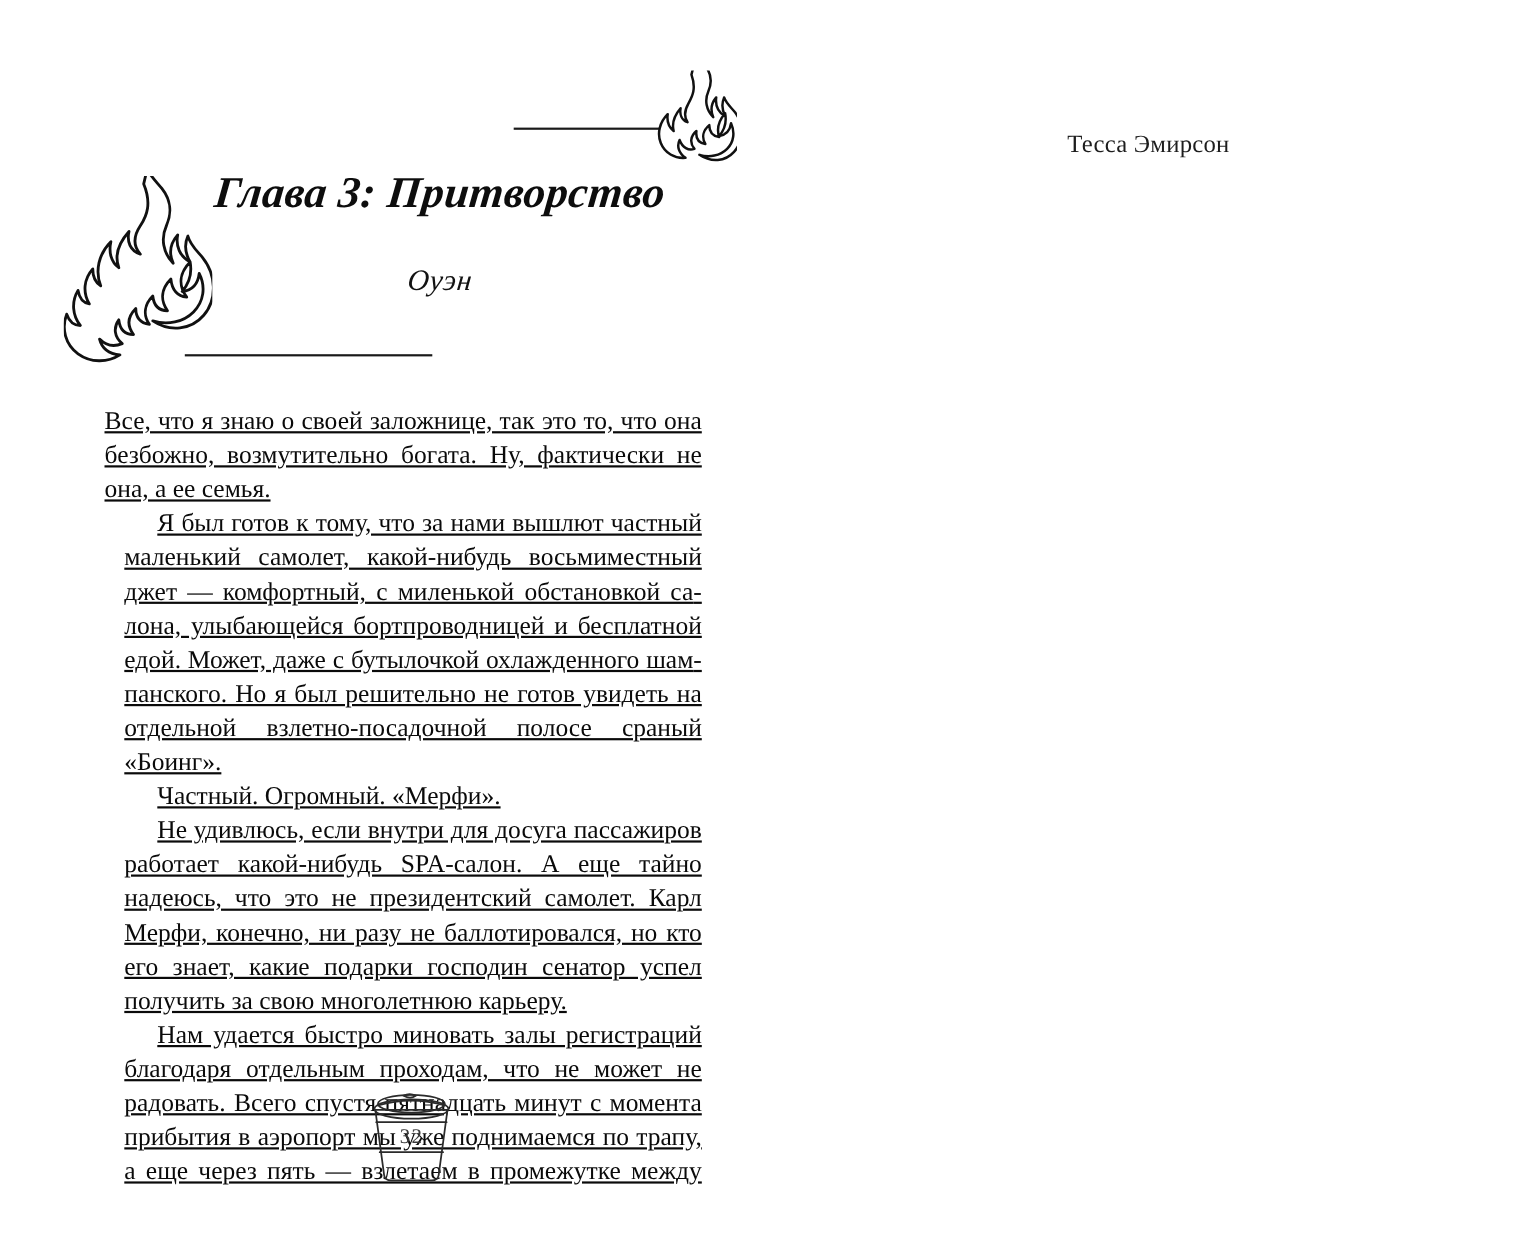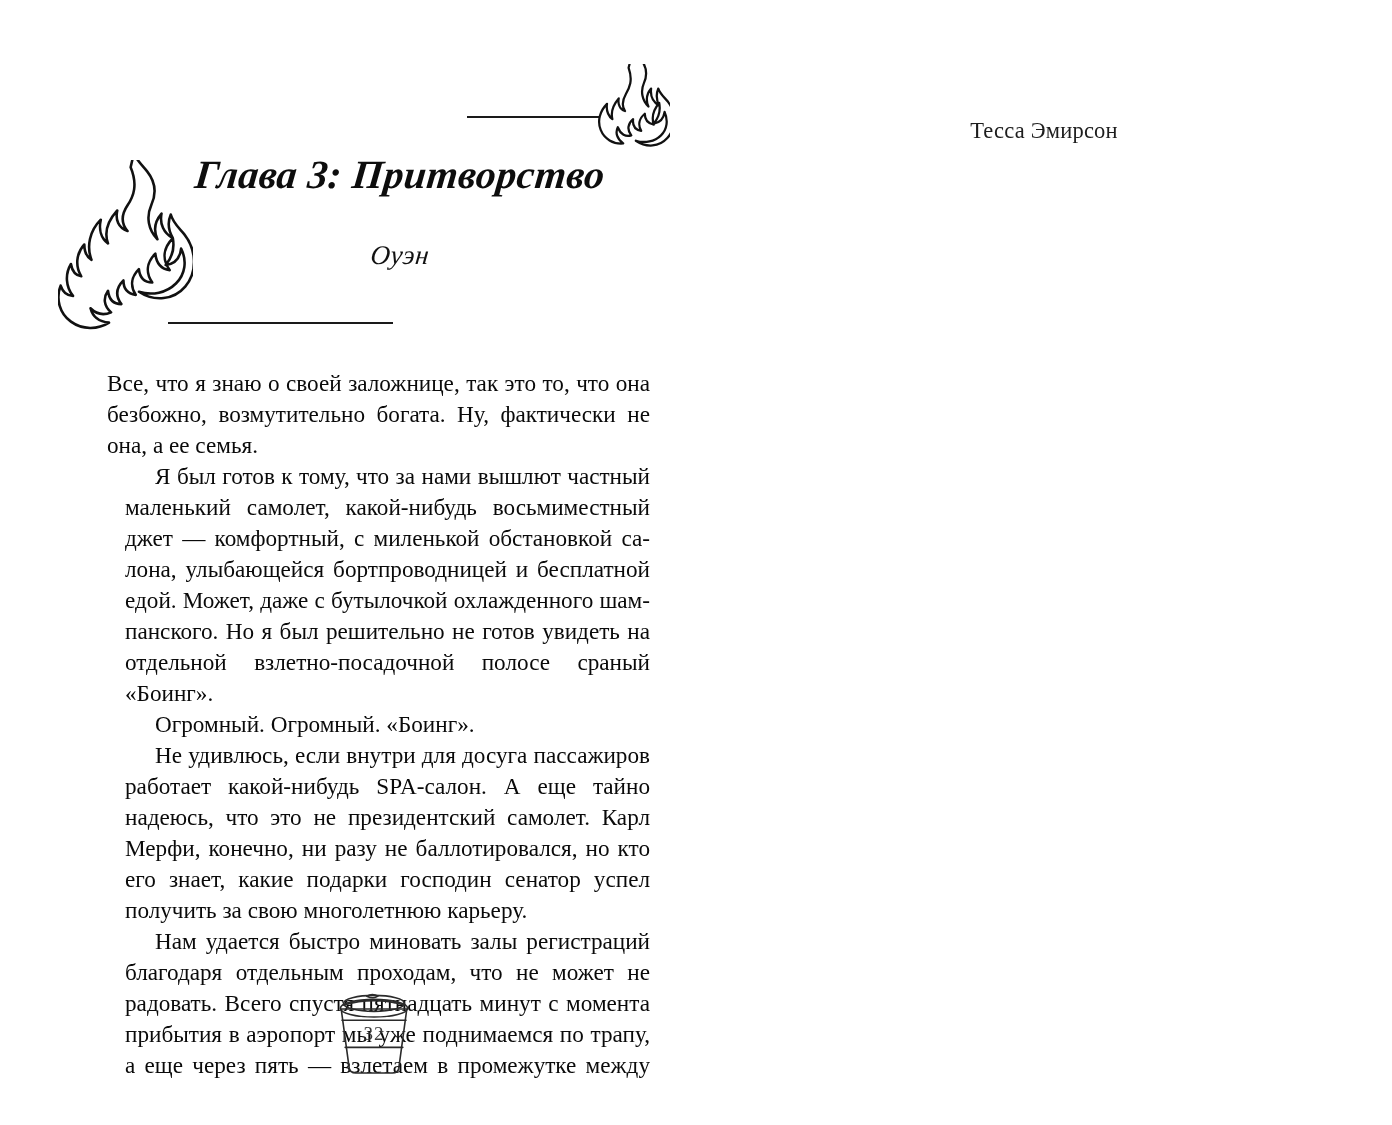--- a/index.html
+++ b/index.html
@@ -114,21 +114,21 @@
   
   .column {
     position: absolute;
     font-size: 23.2px;
     line-height: 31px;
     text-align: justify;
     text-justify: inter-word;
     color: #0a0a0a;
     hyphens: manual;
   }
-  .column-left  { left: 107px; top: 368px; width: 543px; }
+  .column-left  { left: 95px; top: 368px; width: 543px; text-decoration: underline; }
 
   .column p {
     margin: 0;
     text-indent: 0;
   }
   .column p.indent { text-indent: 30px; margin-left: 18px; }
   .column p:last-child {
     text-align-last: left;
   }
 
@@ -193,21 +193,21 @@
       </div>
 
       <div class="chapter-title">Глава 3: Притворство</div>
 
       <div class="chapter-pov">Оуэн</div>
     </div>
 
     <div class="column column-left">
       <p>Все, что я знаю о своей заложнице, так это то, что она безбожно, возмутительно богата. Ну, фактически не она, а ее семья.</p>
       <p class="indent">Я был готов к тому, что за нами вышлют частный маленький самолет, какой-нибудь восьмиместный джет — комфортный, с миленькой обстановкой са­лона, улыбающейся бортпроводницей и бесплатной едой. Может, даже с бутылочкой охлажденного шам­панского. Но я был решительно не готов увидеть на отдельной взлетно-посадочной полосе сраный «Боинг».</p>
-      <p class="indent">Огромный. Огромный. «Боинг».</p>
+      <p class="indent">Частный. Огромный. «Мерфи».</p>
       <p class="indent">Не удивлюсь, если внутри для досуга пассажи­ров работает какой-нибудь SPA-салон. А еще тайно надеюсь, что это не президентский самолет. Карл Мерфи, конечно, ни разу не баллотировался, но кто его знает, какие подарки господин сенатор успел получить за свою многолетнюю карьеру.</p>
       <p class="indent runover">Нам удается быстро миновать залы регистраций благодаря отдельным проходам, что не может не радовать. Всего спустя пятнадцать минут с момента прибытия в аэропорт мы уже поднимаемся по трапу, а еще через пять — взлетаем в промежутке между</p>
     </div>
 
     <div class="folio folio-left">
       <svg viewBox="0 0 130 115" xmlns="http://www.w3.org/2000/svg" aria-hidden="true">
         <path d="M24 30 L34 104 Q35 110 42 110 L88 110 Q95 110 96 104 L106 30 Z"></path>
         <path d="M25 44 L105 44"></path>
         <path d="M29 78 L101 78"></path>
         <ellipse cx="65" cy="29" rx="42" ry="11"></ellipse>

